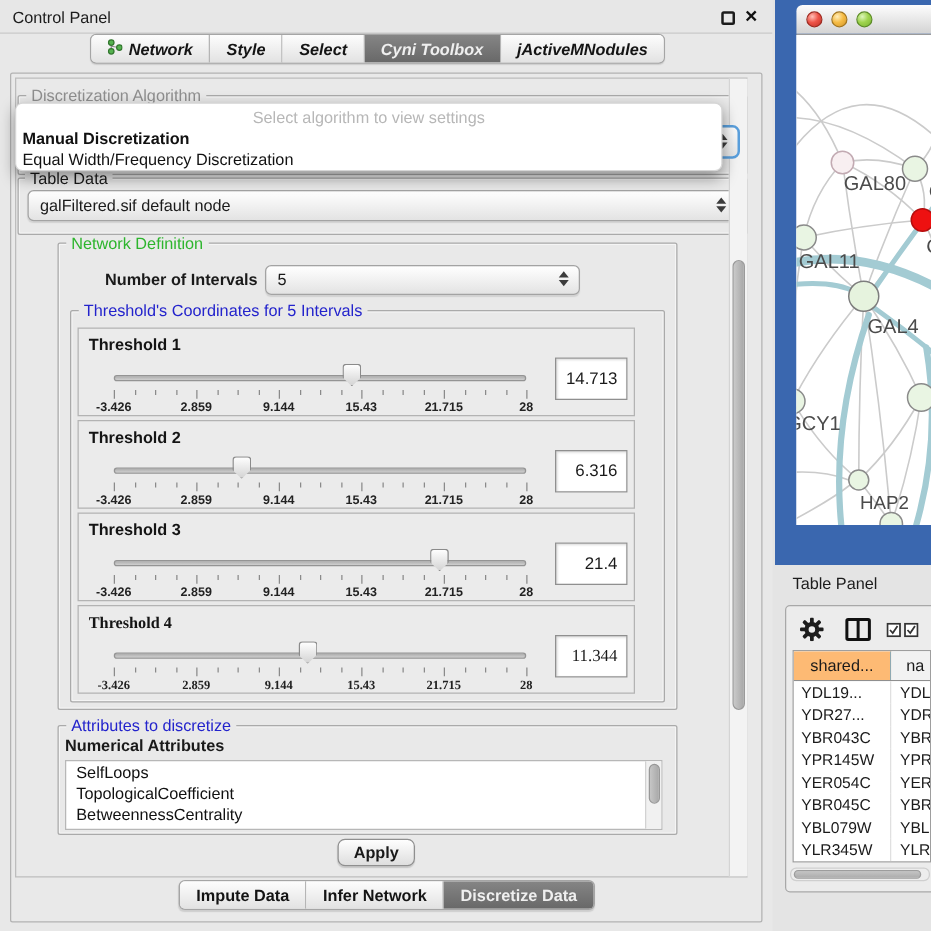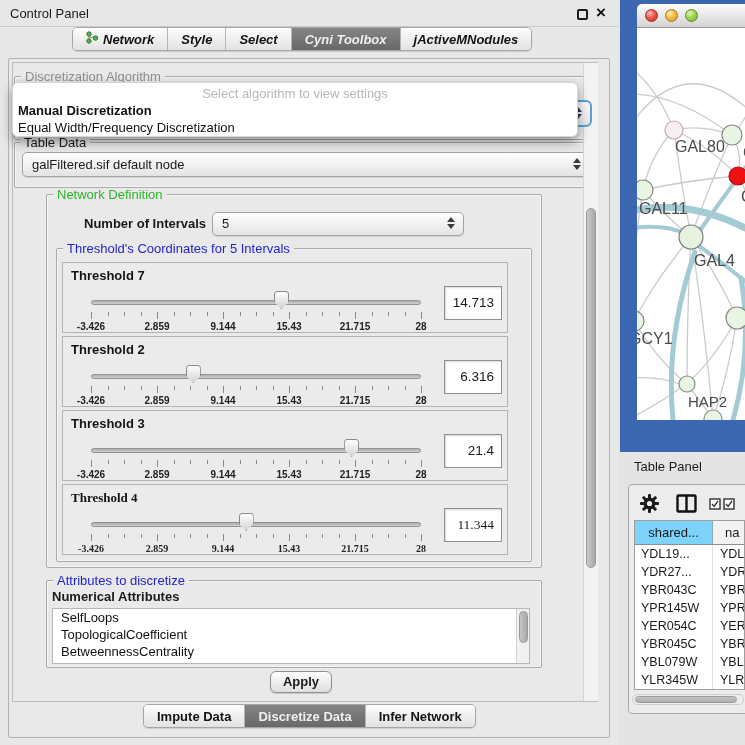--- a/index.html
+++ b/index.html
@@ -193,21 +193,21 @@
         <span class="arr-up"></span>
         <span class="arr-down"></span>
       </span>
   </div>
 
   <div class="group" style="left:56px; top:248px; width:476px; height:314px;">
     <span class="gtitle t-blue" style="left:6px; top:-7px; background:#e9e9e9;">Threshold's Coordinates for 5 Intervals</span>
   </div>
   <div id="threshold-stack">
       <div class="tbox" style="top: 262px;">
-        <div class="tlabel">Threshold 7</div>
+        <div class="tlabel">Threshold 1</div>
         <div class="slider">
           <div class="track"></div>
           <div class="thumb" style="left: 190.975px;"></div>
           <div class="ticks">
             <span class="tick major" style="left: 0px;"></span>
             <span class="tick" style="left: 16.5px;"></span>
             <span class="tick" style="left: 33px;"></span>
             <span class="tick" style="left: 49.5px;"></span>
             <span class="tick major" style="left: 66px;"></span>
             <span class="tick" style="left: 82.5px;"></span>
@@ -368,25 +368,25 @@
     </div>
   <div class="list-sb">
       <div class="th"></div>
     </div>
 
   <div class="apply-btn">Apply</div>
   <div id="bottom-tabs" class="segs">
       <div class="seg">
         <span>Impute Data</span>
       </div>
+      <div class="seg">
+        <span>Infer Network</span>
+      </div>
       <div class="seg sel">
         <span>Discretize Data</span>
-      </div>
-      <div class="seg">
-        <span>Infer Network</span>
       </div>
     </div>
 
   <div class="main-sb">
       <div class="th"></div>
     </div>
 
   <div class="popup">
     <div class="hint">Select algorithm to view settings</div>
     <div class="opt1">Manual Discretization</div>
@@ -476,21 +476,21 @@
     <rect x="1" y="1" width="10" height="10" fill="#fff" stroke="#333" stroke-width="1.4"></rect>
     <path d="M3,6 L5.2,8.4 L9,2.8" fill="none" stroke="#333" stroke-width="1.4"></path>
   </svg>
   <svg class="tp-toolbar-ico" style="left:723px; top:498px;" width="12" height="12">
     <rect x="1" y="1" width="10" height="10" fill="#fff" stroke="#333" stroke-width="1.4"></rect>
     <path d="M3,6 L5.2,8.4 L9,2.8" fill="none" stroke="#333" stroke-width="1.4"></path>
   </svg>
 
   <div class="tp-table">
     <div class="tp-header">
-      <div class="tp-h1" style="background: #7dd3fc;">shared...</div>
+      <div class="tp-h1" style="background: #fdba74;">shared...</div>
       <div class="tp-h2">na</div>
     </div>
     <div id="tp-rows">
         <div class="tp-row">
           <div class="tp-c1">YDL19...</div>
           <div class="tp-c2">YDL1</div>
         </div>
         <div class="tp-row">
           <div class="tp-c1">YDR27...</div>
           <div class="tp-c2">YDR2</div>

